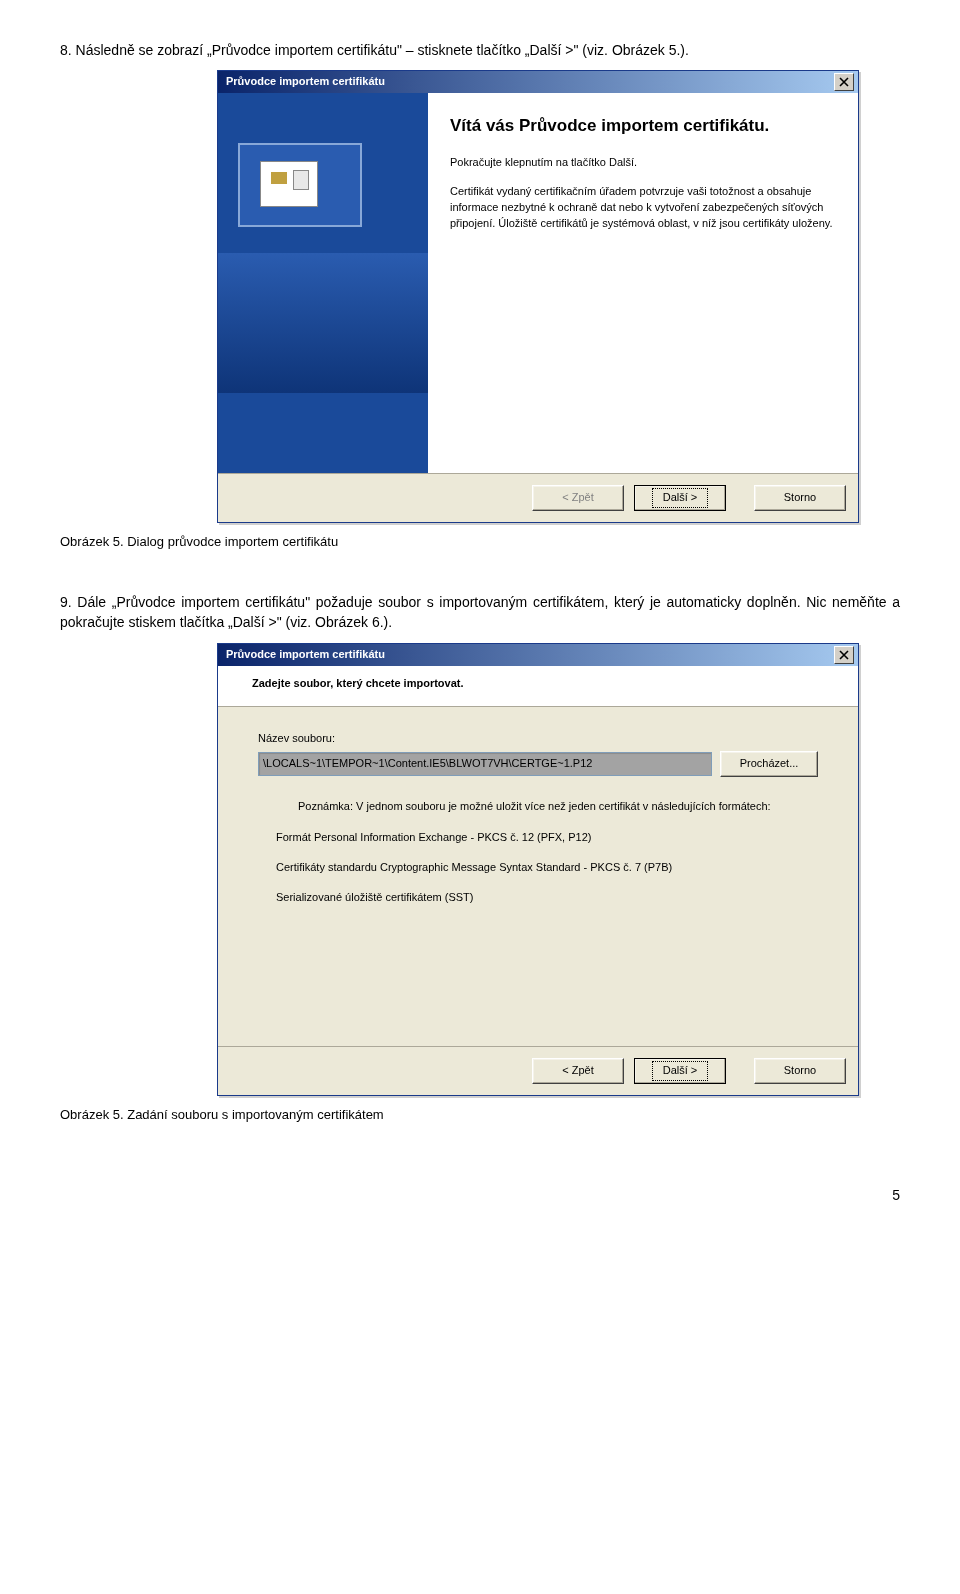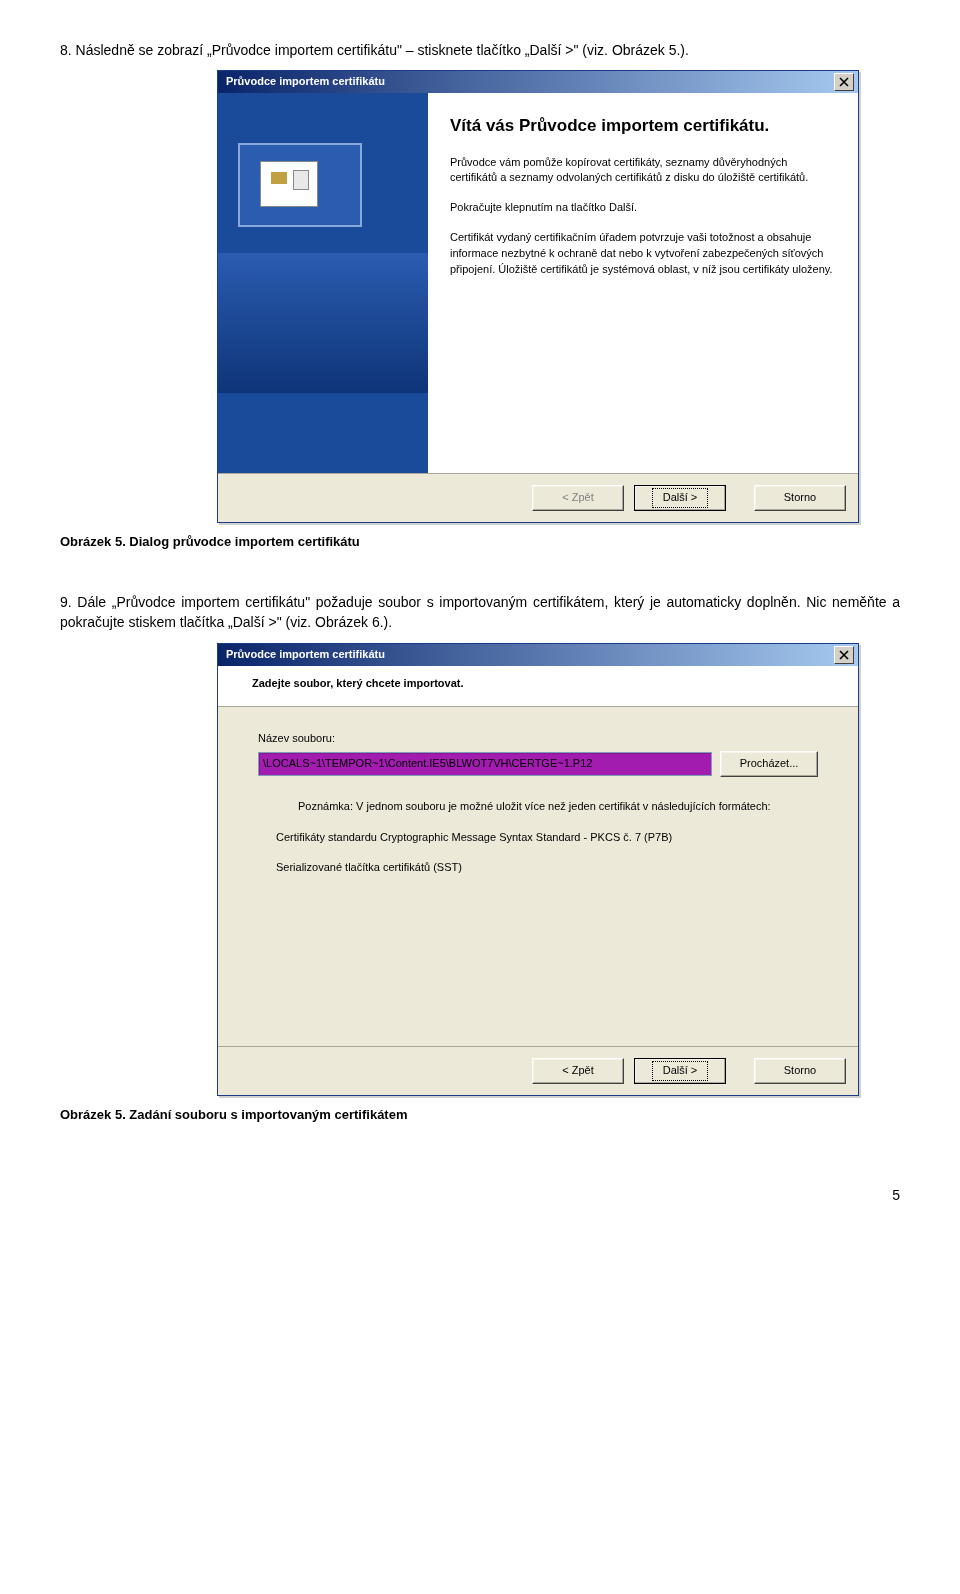--- a/index.html
+++ b/index.html
@@ -13,21 +13,21 @@
     line-height: 1.45;
   }
   .step {
     margin-bottom: 10px;
     text-align: justify;
   }
   .step-num {
     display: inline;
   }
   .caption {
-    font-weight: bold;
+    font-weight: normal;
     margin: 10px 0 40px;
     text-align: left;
     font-size: 13px;
   }
   .dialog-shadow {
     filter: drop-shadow(2px 2px 0 #d0d0d0);
     margin: 0 auto;
     width: 526px;
   }
   .dialog {
@@ -195,21 +195,21 @@
   }
   .file-row {
     display: flex;
     gap: 8px;
     align-items: center;
     margin-bottom: 22px;
   }
   .file-input {
     flex: 1;
     height: 22px;
-    background: #a21caf;
+    background: #a3a3a3;
     border: 1px solid #7f9db9;
     padding: 0 4px;
     font-family: Tahoma, sans-serif;
     font-size: 11px;
     display: flex;
     align-items: center;
     box-shadow: inset 1px 1px 1px rgba(0,0,0,0.15);
   }
   .note {
     font-size: 11px;
@@ -247,21 +247,20 @@
     </span>
   </div>
   <div class="wiz1-body">
     <div class="wiz1-left">
       <div class="stripe2"></div>
       <div class="stripe"></div>
       <div class="icon"></div>
     </div>
     <div class="wiz1-right">
       <h2>Vítá vás Průvodce importem certifikátu.</h2>
-      <p>Průvodce vám pomůže kopírovat certifikáty, seznamy důvěryhodných certifikátů a seznamy odvolaných certifikátů z disku do úložiště certifikátů.</p>
       <p>Pokračujte klepnutím na tlačítko Další.</p>
       <p>Certifikát vydaný certifikačním úřadem potvrzuje vaši totožnost a obsahuje informace nezbytné k ochraně dat nebo k vytvoření zabezpečených síťových připojení. Úložiště certifikátů je systémová oblast, v níž jsou certifikáty uloženy.</p>
     </div>
   </div>
   <div class="button-row">
     <span class="winbtn disabled">
           <span>&lt; Zpět</span>
         </span>
     <span class="winbtn default">
           <span class="focus">Další &gt;</span>
@@ -299,22 +298,23 @@
       <div class="lbl">Název souboru:</div>
       <div class="file-row">
         <div class="file-input">
               <span>\LOCALS~1\TEMPOR~1\Content.IE5\BLWOT7VH\CERTGE~1.P12</span>
             </div>
         <span class="winbtn" style="min-width:96px">
               <span>Procházet...</span>
             </span>
       </div>
       <div class="note">Poznámka: V jednom souboru je možné uložit více než jeden certifikát v následujících formátech:</div>
+      <div class="fmt">Formát Personal Information Exchange - PKCS č. 12 (PFX, P12)</div>
       <div class="fmt">Certifikáty standardu Cryptographic Message Syntax Standard - PKCS č. 7 (P7B)</div>
-      <div class="fmt">Serializované tlačítka certifikátů (SST)</div>
+      <div class="fmt">Serializované úložiště certifikátem (SST)</div>
     </div>
   </div>
   <div class="button-row">
     <span class="winbtn">
           <span>&lt; Zpět</span>
         </span>
     <span class="winbtn default">
           <span class="focus">Další &gt;</span>
         </span>
     <span style="width:8px"></span>

